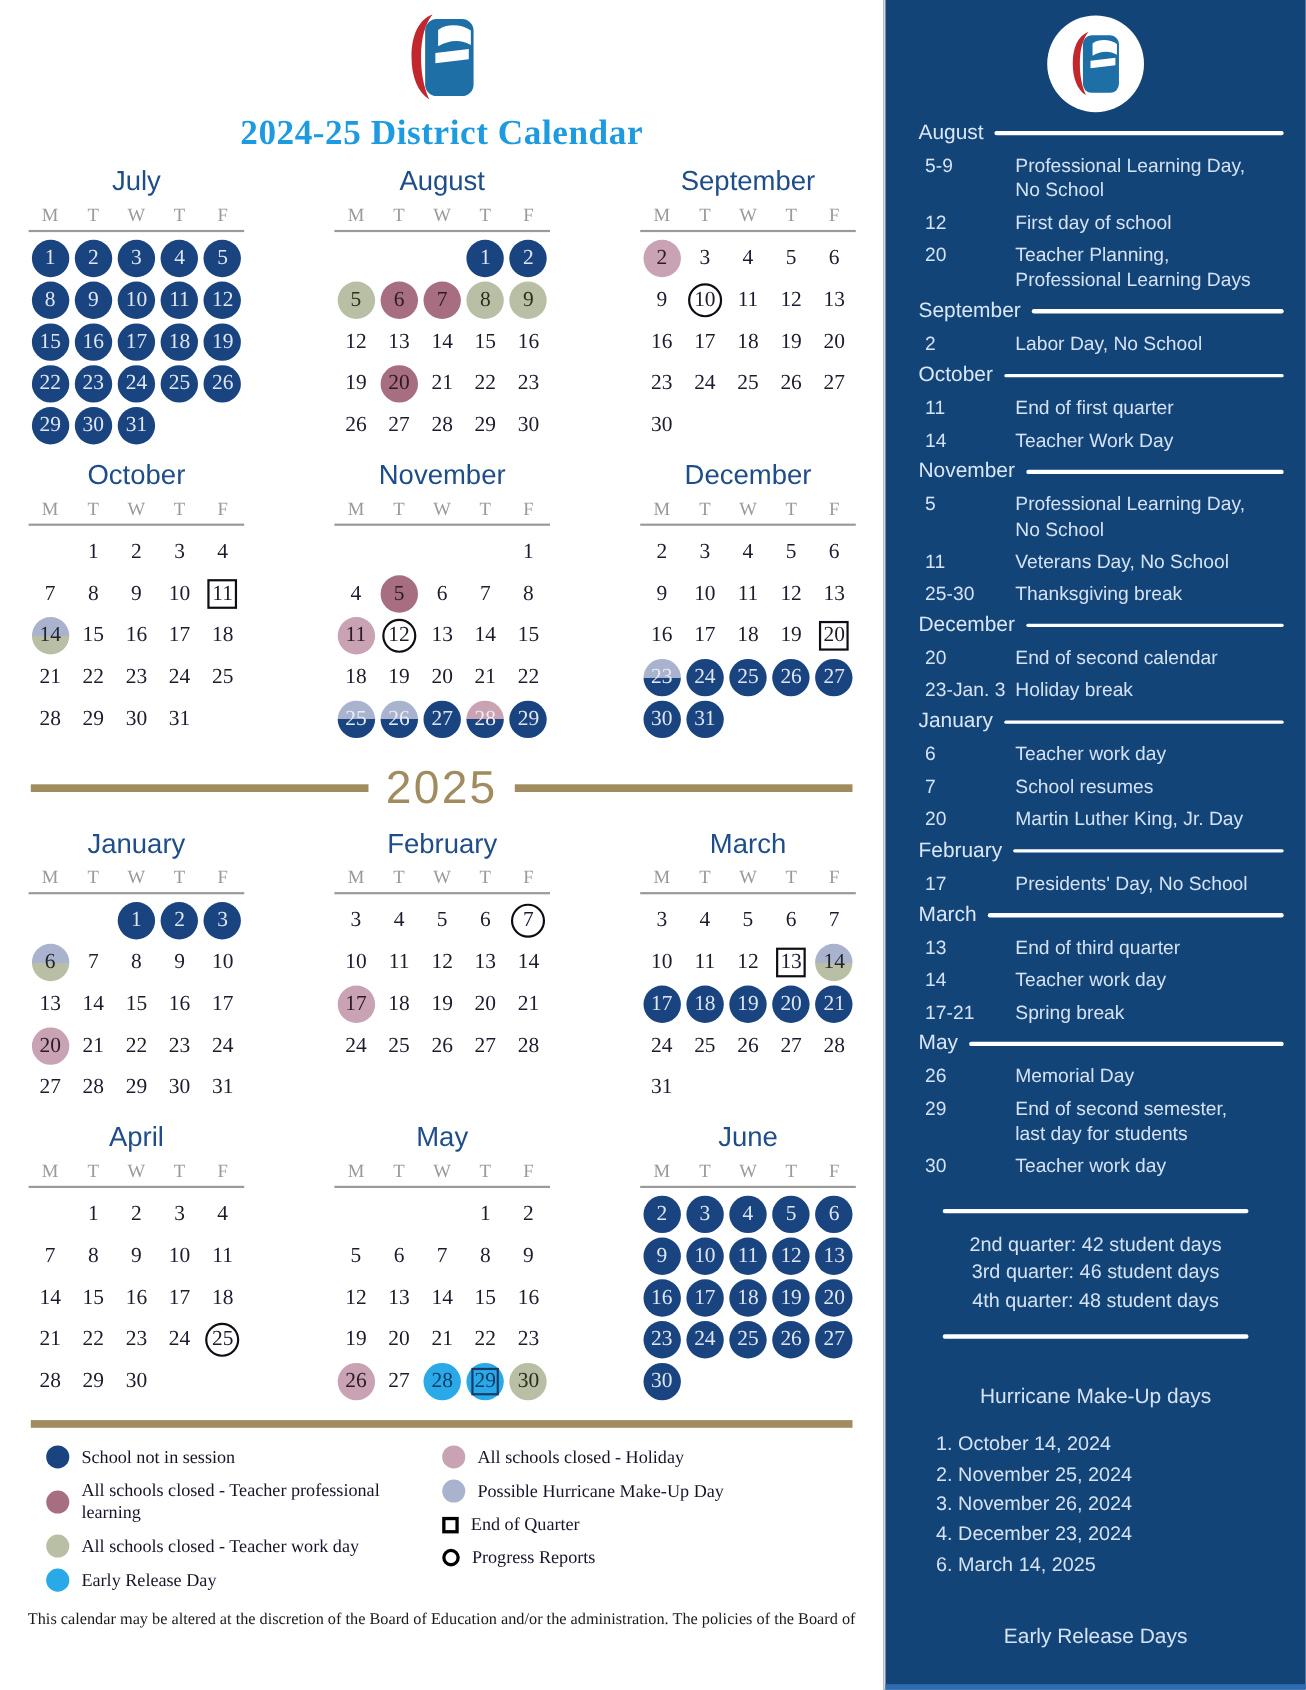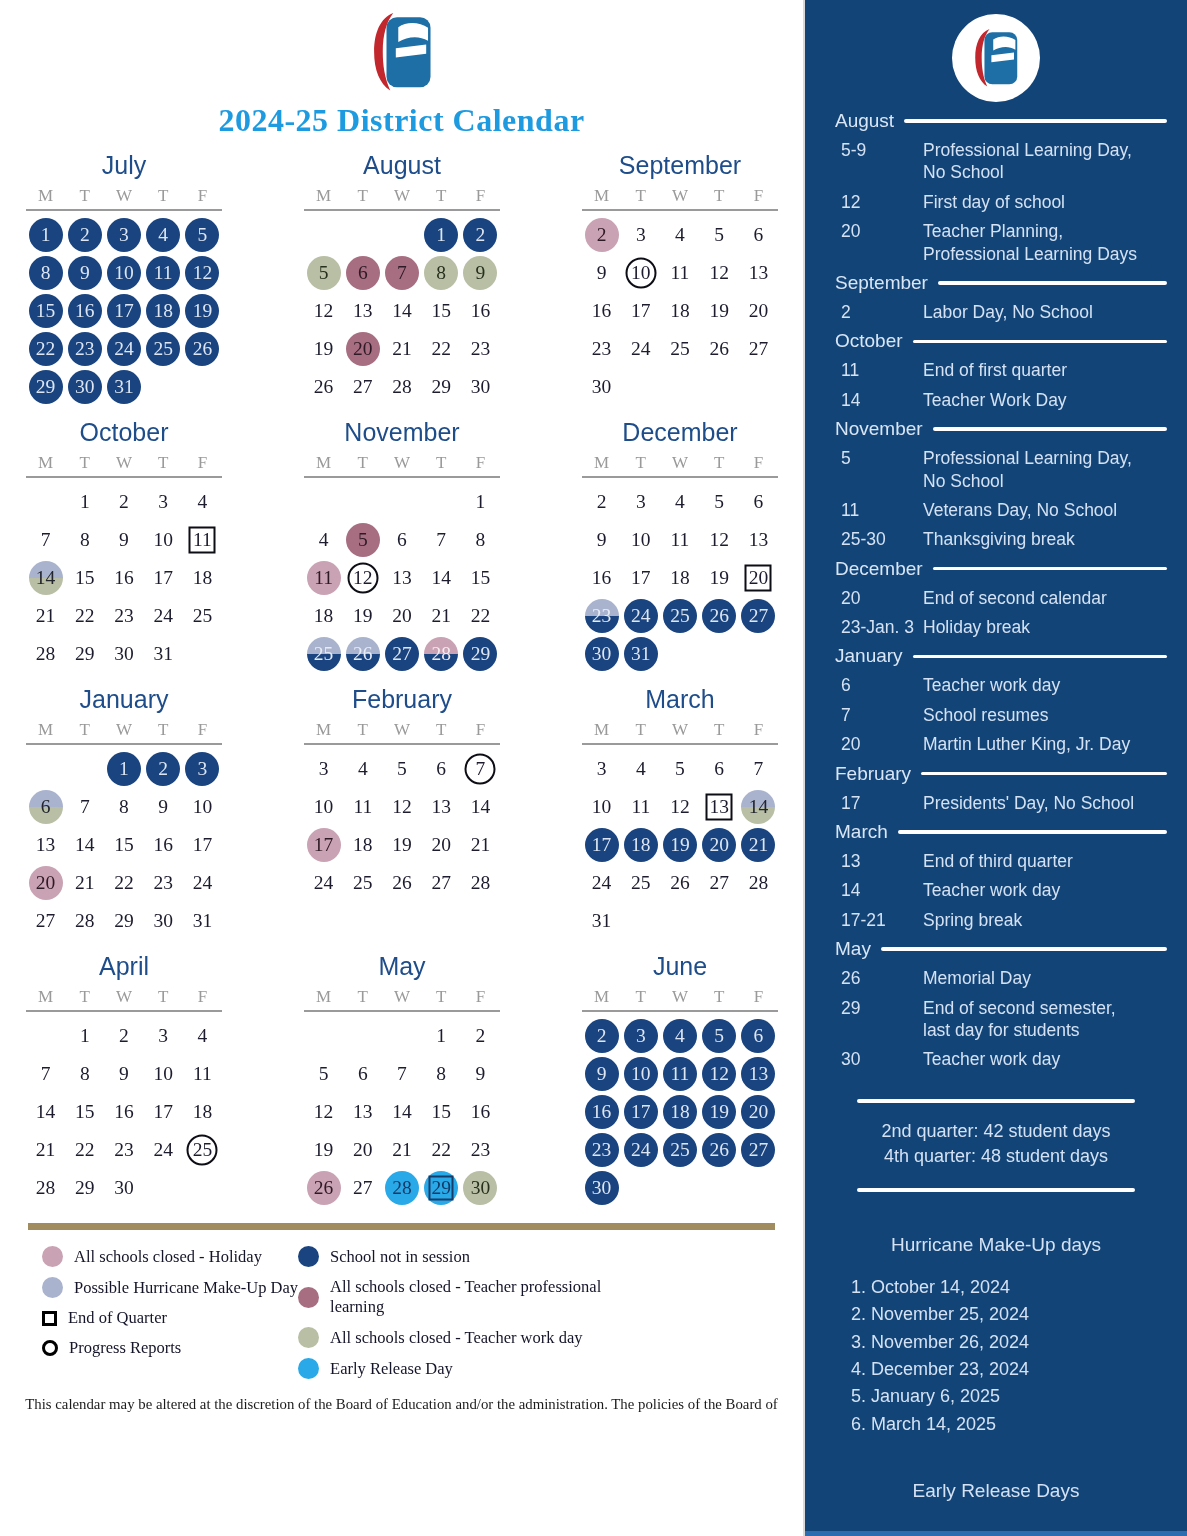--- a/index.html
+++ b/index.html
@@ -568,20 +568,25 @@
           <div class="day" style="grid-area: 5 / 1;">
             <span class="disc c-session">30</span>
           </div>
           <div class="day" style="grid-area: 5 / 2;">
             <span class="disc c-session">31</span>
           </div>
         </div>
       </div>
     </div>
 
+  <div class="year-banner" style="margin-top:22px;">
+    <div class="bar"></div>
+    <div class="yr">2025</div>
+    <div class="bar"></div>
+  </div>
 
   <div class="months" id="grid-2025">
       <div class="month">
         <div class="month-title">January</div>
         <div class="wk">
           <span>M</span>
           <span>T</span>
           <span>W</span>
           <span>T</span>
           <span>F</span>
@@ -1038,54 +1043,54 @@
           <div class="day" style="grid-area: 5 / 1;">
             <span class="disc c-session">30</span>
           </div>
         </div>
       </div>
     </div>
 
   <div class="tan-bar"></div>
 
   <div class="legend" id="legend">
+      <div class="legend-col left">
+        <div class="legend-item">
+          <span class="sw" style="background: var(--session);"></span>
+          <span>School not in session</span>
+        </div>
+        <div class="legend-item">
+          <span class="sw" style="background: var(--pl);"></span>
+          <span>All schools closed - Teacher professional learning</span>
+        </div>
+        <div class="legend-item">
+          <span class="sw" style="background: var(--work);"></span>
+          <span>All schools closed - Teacher work day</span>
+        </div>
+        <div class="legend-item">
+          <span class="sw" style="background: var(--early);"></span>
+          <span>Early Release Day</span>
+        </div>
+      </div>
       <div class="legend-col right">
         <div class="legend-item">
           <span class="sw" style="background: var(--holiday);"></span>
           <span>All schools closed - Holiday</span>
         </div>
         <div class="legend-item">
           <span class="sw" style="background: var(--hurricane);"></span>
           <span>Possible Hurricane Make-Up Day</span>
         </div>
         <div class="legend-item">
           <span class="sw sw-eoq"></span>
           <span>End of Quarter</span>
         </div>
         <div class="legend-item">
           <span class="sw sw-pr"></span>
           <span>Progress Reports</span>
-        </div>
-      </div>
-      <div class="legend-col left">
-        <div class="legend-item">
-          <span class="sw" style="background: var(--session);"></span>
-          <span>School not in session</span>
-        </div>
-        <div class="legend-item">
-          <span class="sw" style="background: var(--pl);"></span>
-          <span>All schools closed - Teacher professional learning</span>
-        </div>
-        <div class="legend-item">
-          <span class="sw" style="background: var(--work);"></span>
-          <span>All schools closed - Teacher work day</span>
-        </div>
-        <div class="legend-item">
-          <span class="sw" style="background: var(--early);"></span>
-          <span>Early Release Day</span>
         </div>
       </div>
     </div>
 
   <div class="disclaimer">
     <div>This calendar may be altered at the discretion of the Board of Education and/or the administration. The policies of the Board of</div>
 
   </div>
 </div>
 
@@ -1238,28 +1243,28 @@
         </div>
         <div class="s-ev">
           <span class="dt">30</span>
           <span class="ds">Teacher work day</span>
         </div>
       </div>
     </div>
   <div class="s-rule"></div>
   <div class="quarters" id="quarters">
       <div>2nd quarter: 42 student days</div>
+      <div>3rd quarter: 46 student days</div>
       <div>4th quarter: 48 student days</div>
     </div>
   <div class="s-rule" style="margin-top:18px;"></div>
   <div class="s-h2">Hurricane Make-Up days</div>
   <div class="s-list" id="hurricane-list">
       <div>1. October 14, 2024</div>
       <div>2. November 25, 2024</div>
       <div>3. November 26, 2024</div>
       <div>4. December 23, 2024</div>
-      <div>5. January 6, 2025</div>
       <div>6. March 14, 2025</div>
     </div>
   <div class="s-h2">Early Release Days</div>
 
   <div class="s-bottom"></div>
 </div>
 
 </body></html>

